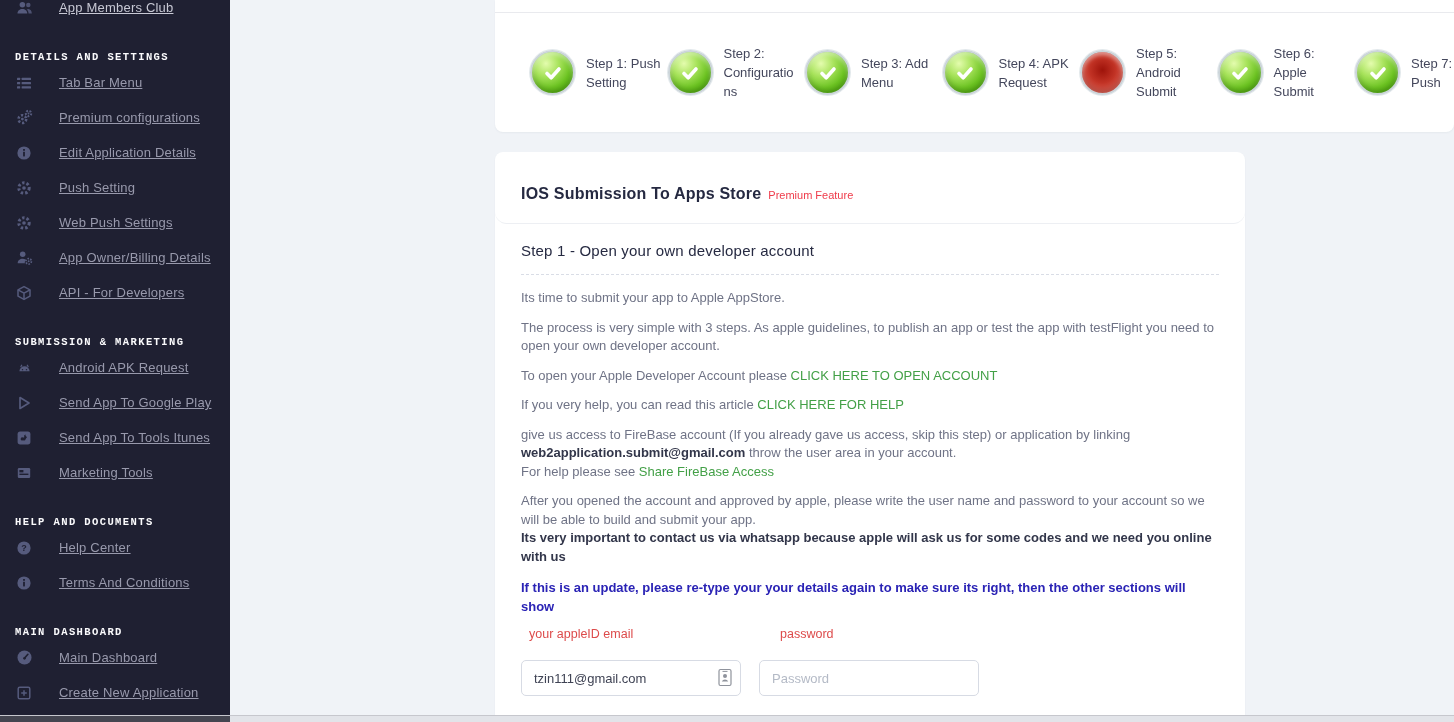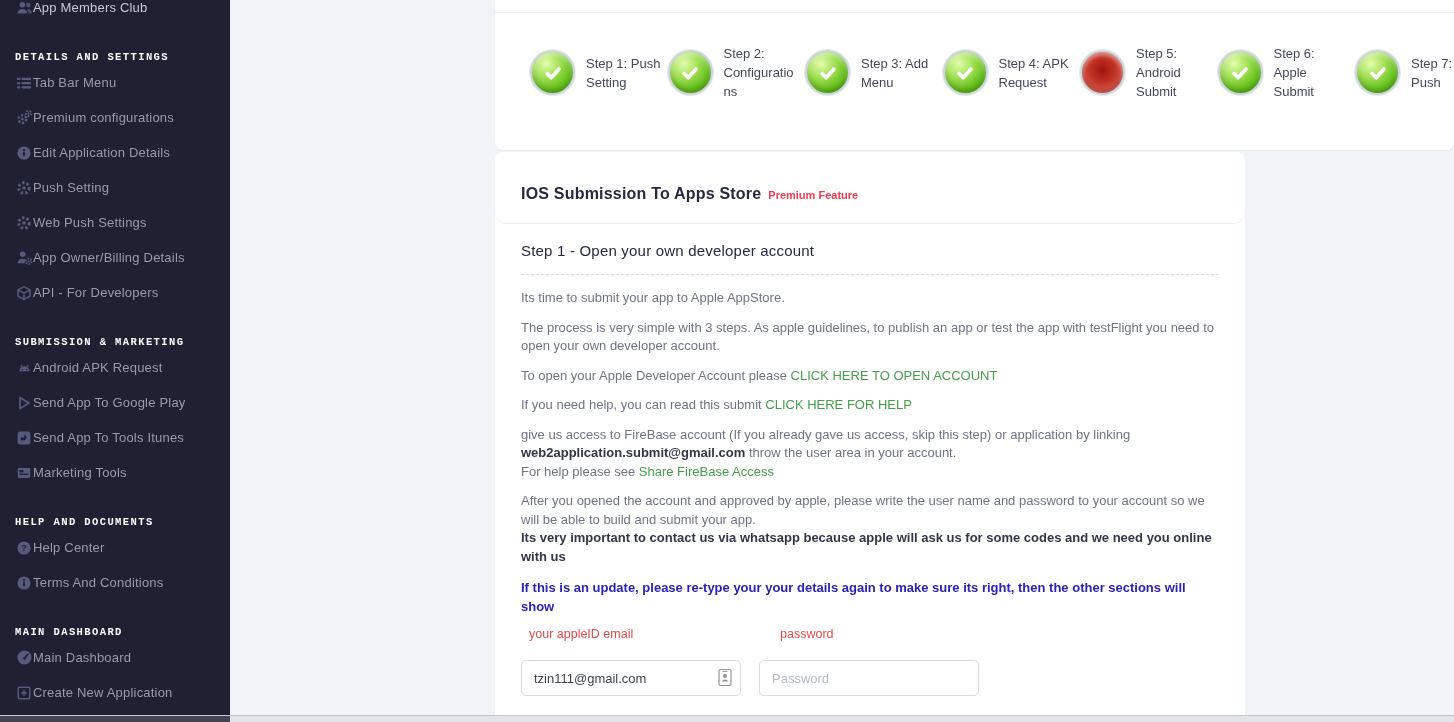--- a/index.html
+++ b/index.html
@@ -4,42 +4,42 @@
 <style>
   * { margin:0; padding:0; box-sizing:border-box; }
   html,body { width:1454px; height:722px; overflow:hidden; }
   body { font-family:"Liberation Sans", sans-serif; background:#f0f3f7; position:relative; }
 
   
   .sidebar { position:absolute; left:0; top:0; width:230px; height:716px; background:#1f2032; overflow:hidden; z-index:2; }
   .side-item { height:35px; display:flex; align-items:center; padding-left:15px; cursor:pointer; }
   .side-item:first-child { margin-top:-10px; }
   .side-item .ic { width:18px; height:18px; color:#565b7d; display:flex; align-items:center; justify-content:center; flex:0 0 auto; }
-  .side-item .lbl { font-size:13px; color:#9899ac; letter-spacing:.2px; white-space:nowrap; }
+  .side-item .lbl { margin-left:26px; font-size:13px; color:#9899ac; letter-spacing:.2px; white-space:nowrap;text-decoration:underline; }
   .side-item.bright .lbl { color:#c7c8d4; }
   .side-section { margin-top:24px; height:16px; padding-left:15px; font-size:10.5px; font-weight:bold; color:#fbfbfd; letter-spacing:1.4px; display:flex; align-items:center; white-space:nowrap;font-family:Liberation Mono, monospace; }
 
   
-  .stepper-card { position:absolute; left:495px; top:0; right:0; height:150px; background:#ffffff; border-radius:0 0 8px 8px; overflow:hidden; box-shadow:0 1px 2px rgba(40,50,70,.05); }
+  .stepper-card { position:absolute; left:495px; top:0; right:0; height:132px; background:#ffffff; border-radius:0 0 8px 8px; overflow:hidden; box-shadow:0 1px 2px rgba(40,50,70,.05); }
   .stepper-topline { position:absolute; left:0; right:0; top:12px; border-top:1px solid #e9eaee; }
   .steps { position:absolute; left:35px; top:44px; display:flex; }
   .step { width:137.5px; flex:0 0 auto; display:flex; align-items:center; }
   .orb { width:45px; height:45px; flex:0 0 auto; border-radius:50%; border:2px solid #ccd5da;
          background:radial-gradient(circle at 34% 28%, #e4fcae 0%, #a8e35c 32%, #6cc322 62%, #47a408 88%, #3d9303 100%);
          box-shadow:0 0 0 1px #e3e9ec, inset 0 -3px 5px rgba(0,0,0,.18), inset 0 3px 4px rgba(255,255,255,.45);
          display:flex; align-items:center; justify-content:center; }
   .orb svg { display:block; }
   .orb[data-status="pending"] { background:radial-gradient(circle at 50% 44%, #9e130a 0%, #c23325 42%, #d95c50 72%, #eb978e 94%, #f0b1aa 100%); }
   .step-label { margin-left:11px; width:76px; font-size:13px; line-height:19px; color:#44475c; overflow-wrap:anywhere; }
 
   
   .main-card { position:absolute; left:495px; top:152px; width:750px; height:620px; background:#ffffff; border-radius:8px; box-shadow:0 1px 2px rgba(40,50,70,.05); overflow:hidden; }
   .card-head { padding:33px 26px 20px; border-bottom:1px solid #edeff3; display:flex; align-items:baseline;border-radius:12px; }
   .card-title { font-size:16px; font-weight:bold; color:#252941; letter-spacing:.2px; }
-  .badge-premium { margin-left:7px; font-size:11px; font-weight:bold; color:#ef3b4a; }
+  .badge-premium { margin-left:7px; font-size:11px; font-weight:normal; color:#ef3b4a; }
   .card-body { padding:18px 26px 0; }
   .h5 { font-size:15px; font-weight:normal; color:#262a42; letter-spacing:.2px; }
   .dotted { border:none; border-top:1px dashed #d9dde6; margin:15px 0 14px; }
   .p { font-size:13px; line-height:18.5px; color:#6f7386; margin-bottom:11px; }
   .p b { color:#32364a; }
   .link-green { color:#43a047; cursor:pointer; text-decoration:none; }
   .note-blue { color:#2a23b5; font-weight:bold; margin-top:13px; }
 
   .form-row { display:flex; margin-top:8px; }
   .form-col { display:flex; flex-direction:column;gap:11px; }
@@ -304,21 +304,21 @@
     <span class="card-title">IOS Submission To Apps Store</span>
     <span class="badge-premium">Premium Feature</span>
   </div>
   <div class="card-body">
     <div class="h5">Step 1 - Open your own developer account</div>
     <hr class="dotted">
 
     <p class="p">Its time to submit your app to Apple AppStore.</p>
     <p class="p">The process is very simple with 3 steps. As apple guidelines, to publish an app or test the app with testFlight you need to open your own developer account.</p>
     <p class="p"><span>To open your Apple Developer Account please </span><a class="link-green">CLICK HERE TO OPEN ACCOUNT</a></p>
-    <p class="p"><span>If you need help, you can read this submit </span><a class="link-green">CLICK HERE FOR HELP</a></p>
+    <p class="p"><span>If you very help, you can read this article </span><a class="link-green">CLICK HERE FOR HELP</a></p>
     <p class="p"><span>give us access to FireBase account (If you already gave us access, skip this step) or application by linking </span><b>web2application.submit@gmail.com</b><span> throw the user area in your account.</span><br><span>For help please see </span><a class="link-green">Share FireBase Access</a></p>
     <p class="p"><span>After you opened the account and approved by apple, please write the user name and password to your account so we will be able to build and submit your app.</span><br><b>Its very important to contact us via whatsapp because apple will ask us for some codes and we need you online with us</b></p>
     <p class="p note-blue">If this is an update, please re-type your your details again to make sure its right, then the other sections will show</p>
 
     <div class="form-row">
       <div class="form-col col-email">
         <span class="field-label">your appleID email</span>
         <span class="input-wrap">
           <input class="text-input" type="text" value="tzin111@gmail.com" style="">
           <span class="contact-ic">

